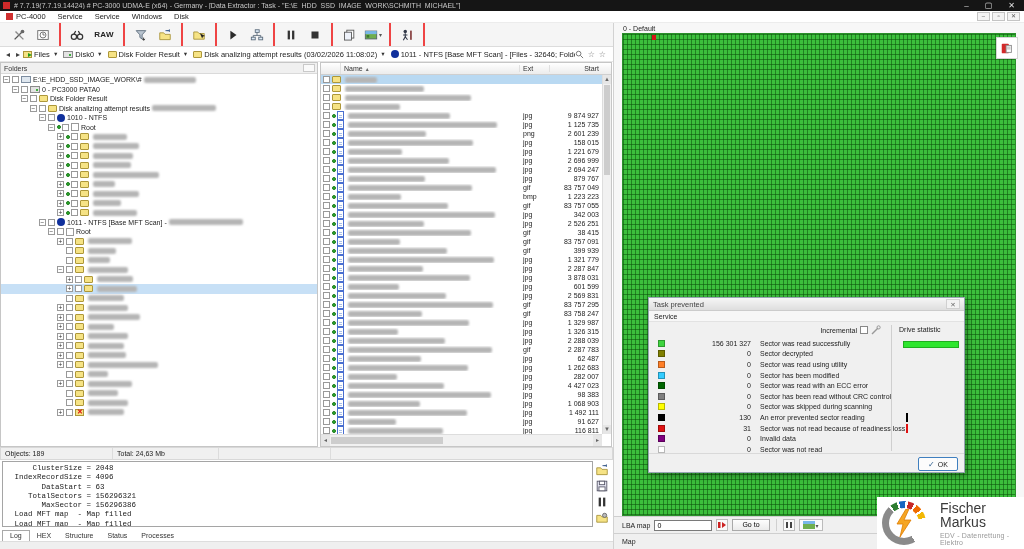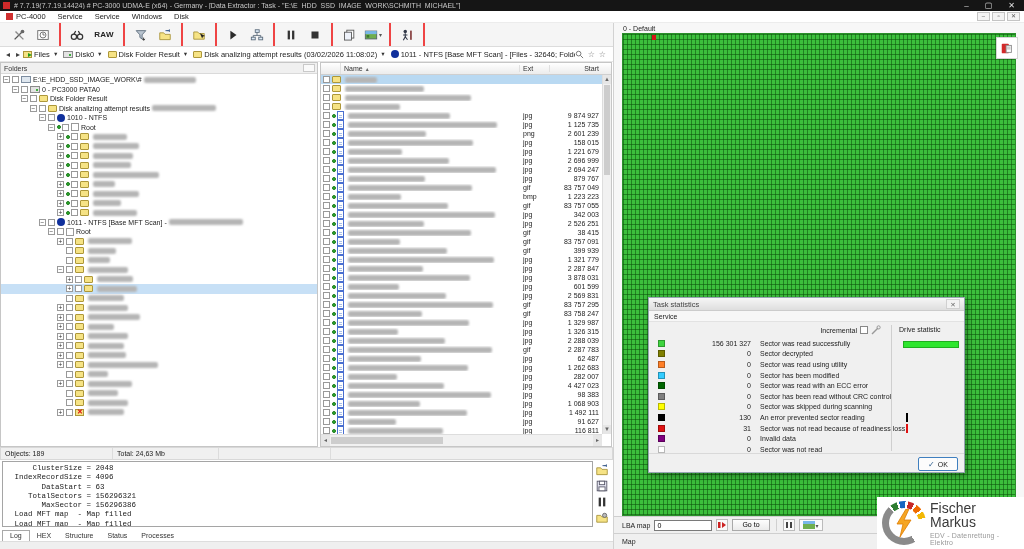--- a/index.html
+++ b/index.html
@@ -123,21 +123,21 @@
 .tick-r{position:absolute;left:257px;top:102px;width:2px;height:9px;background:#e01212}
 .dlg-bottom{height:20px;border-top:1px solid #d9d9d9;position:relative}
 #ok-btn{position:absolute;right:6px;top:3px;width:40px;height:14px;border:1px solid #3f7fbf;border-radius:2px;background:#fcfcfc;display:flex;align-items:center;justify-content:center;gap:3px;font-size:7px;color:#222}
 #ok-btn .chk{color:#2e5e8e;font-size:8px}
 
 #watermark{left:877px;top:497px;width:147px;height:52px;background:#fff;display:flex;align-items:center;overflow:hidden;z-index:6}
 .wm-logo{position:relative;width:44px;height:44px;margin-left:5px;flex:none}
 .wm-ring{position:absolute;left:0;top:0;right:0;bottom:0;border-radius:50%;background:conic-gradient(from 150deg,#8a8a8a 0 165deg,#fff 165deg 172deg,#2e7d32 172deg 190deg,#fff 190deg 197deg,#1565c0 197deg 214deg,#fff 214deg 221deg,#c62828 221deg 238deg,#fff 238deg 245deg,#ef6c00 245deg 262deg,#fff 262deg 269deg,#f2b705 269deg 286deg,#fff 286deg 360deg)}
 .wm-ring::after{content:"";position:absolute;left:7px;top:7px;right:7px;bottom:7px;border-radius:50%;background:#fff}
 .wm-bolt{position:absolute;left:13px;top:8px;z-index:1}
-.wm-text{margin-left:4px;line-height:1}
+.wm-text{margin-left:14px;line-height:1}
 .wm-name{font-size:14px;color:#3a3a3a}
 .wm-sub{font-size:7px;color:#999;margin-top:3px;letter-spacing:.2px}
 </style>
 </head>
 <body>
 <div id="app">
 
 <div id="titlebar" class="abs">
   <span class="appicon"></span>
   <span class="t"># 7.7.19(7.7.19.14424) # PC-3000 UDMA-E (x64) - Germany - [Data Extractor : Task - "E:\E_HDD_SSD_IMAGE_WORK\SCHMITH_MICHAEL"]</span>
@@ -978,21 +978,21 @@
         <span class="tab">HEX</span>
         <span class="tab">Structure</span>
         <span class="tab">Status</span>
         <span class="tab">Processes</span>
       </div>
   <div id="bottom-strip"></div>
 </div>
 
 <div id="dialog" class="abs">
   <div class="dlg-title">
-    <span>Task statistics</span>
+    <span>Task prevented</span>
     <span class="dlg-close">✕</span>
   </div>
   <div class="dlg-menu">
     <span>Service</span>
   </div>
   <div class="dlg-body">
     <div class="inc-row">
       <span>Incremental</span>
       <span class="inc-cb"></span>
       <svg width="10" height="10" viewBox="0 0 10 10">

